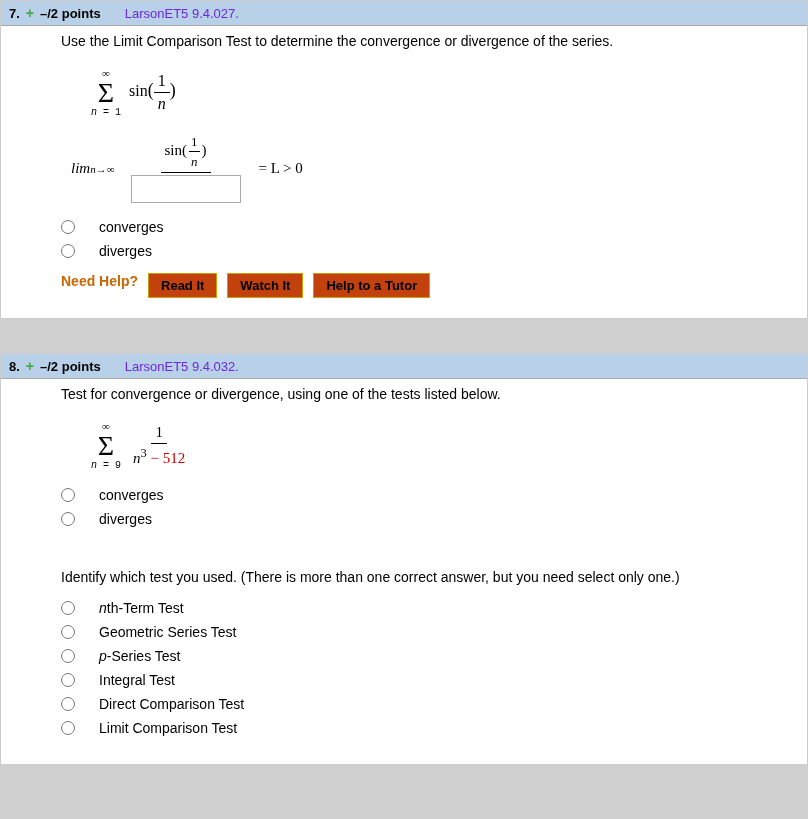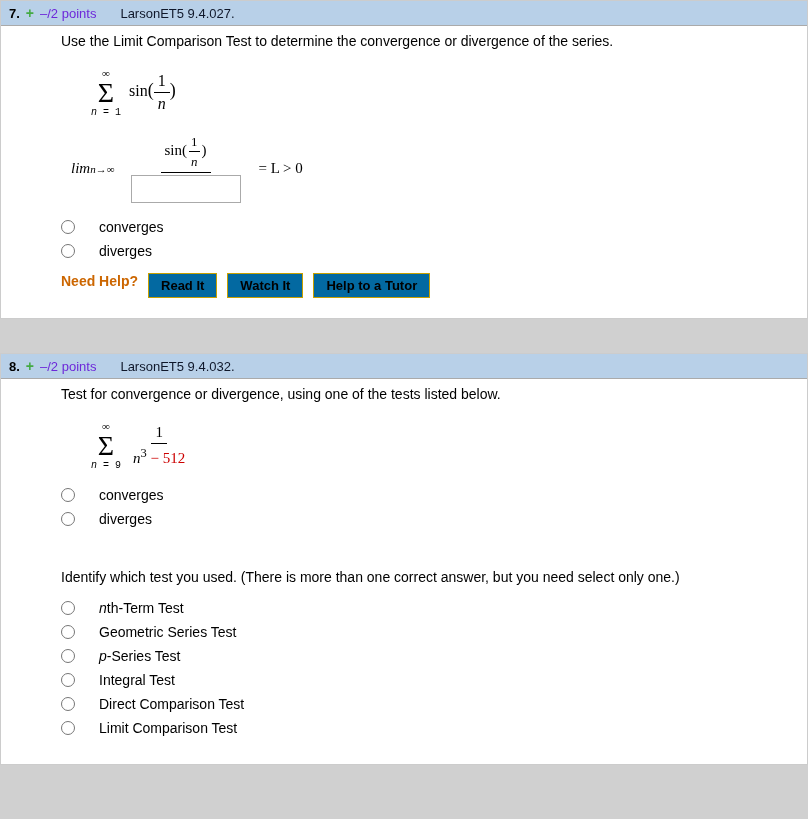--- a/index.html
+++ b/index.html
@@ -31,26 +31,26 @@
       color: #000;
     }
 
     .question-header .plus-icon {
       color: #4a4;
       font-weight: bold;
       font-size: 14px;
     }
 
     .question-header .points {
+      color: #000000;
+      font-weight: bold;
+    }
+
+    .question-header .source {
       color: #6d28d9;
-      font-weight: normal;
-    }
-
-    .question-header .source {
-      color: #0f172a;
       padding-left: 18px;
     }
 
     .question-body {
       padding: 5px 20px 20px 60px;
     }
 
     .question-body p {
       margin-bottom: 12px;
       line-height: 1.5;
@@ -131,21 +131,21 @@
       margin-top: 14px;
     }
 
     .need-help-label {
       color: #c60;
       font-weight: bold;
       font-size: 14px;
     }
 
     .help-btn {
-      background: #0369a1;
+      background: #c2410c;
       border: 1px solid #c8a000;
       padding: 4px 12px;
       font-size: 13px;
       cursor: pointer;
       font-weight: bold;
     }
 
     .input-box {
       border: 1px solid #aaa;
       width: 110px;

